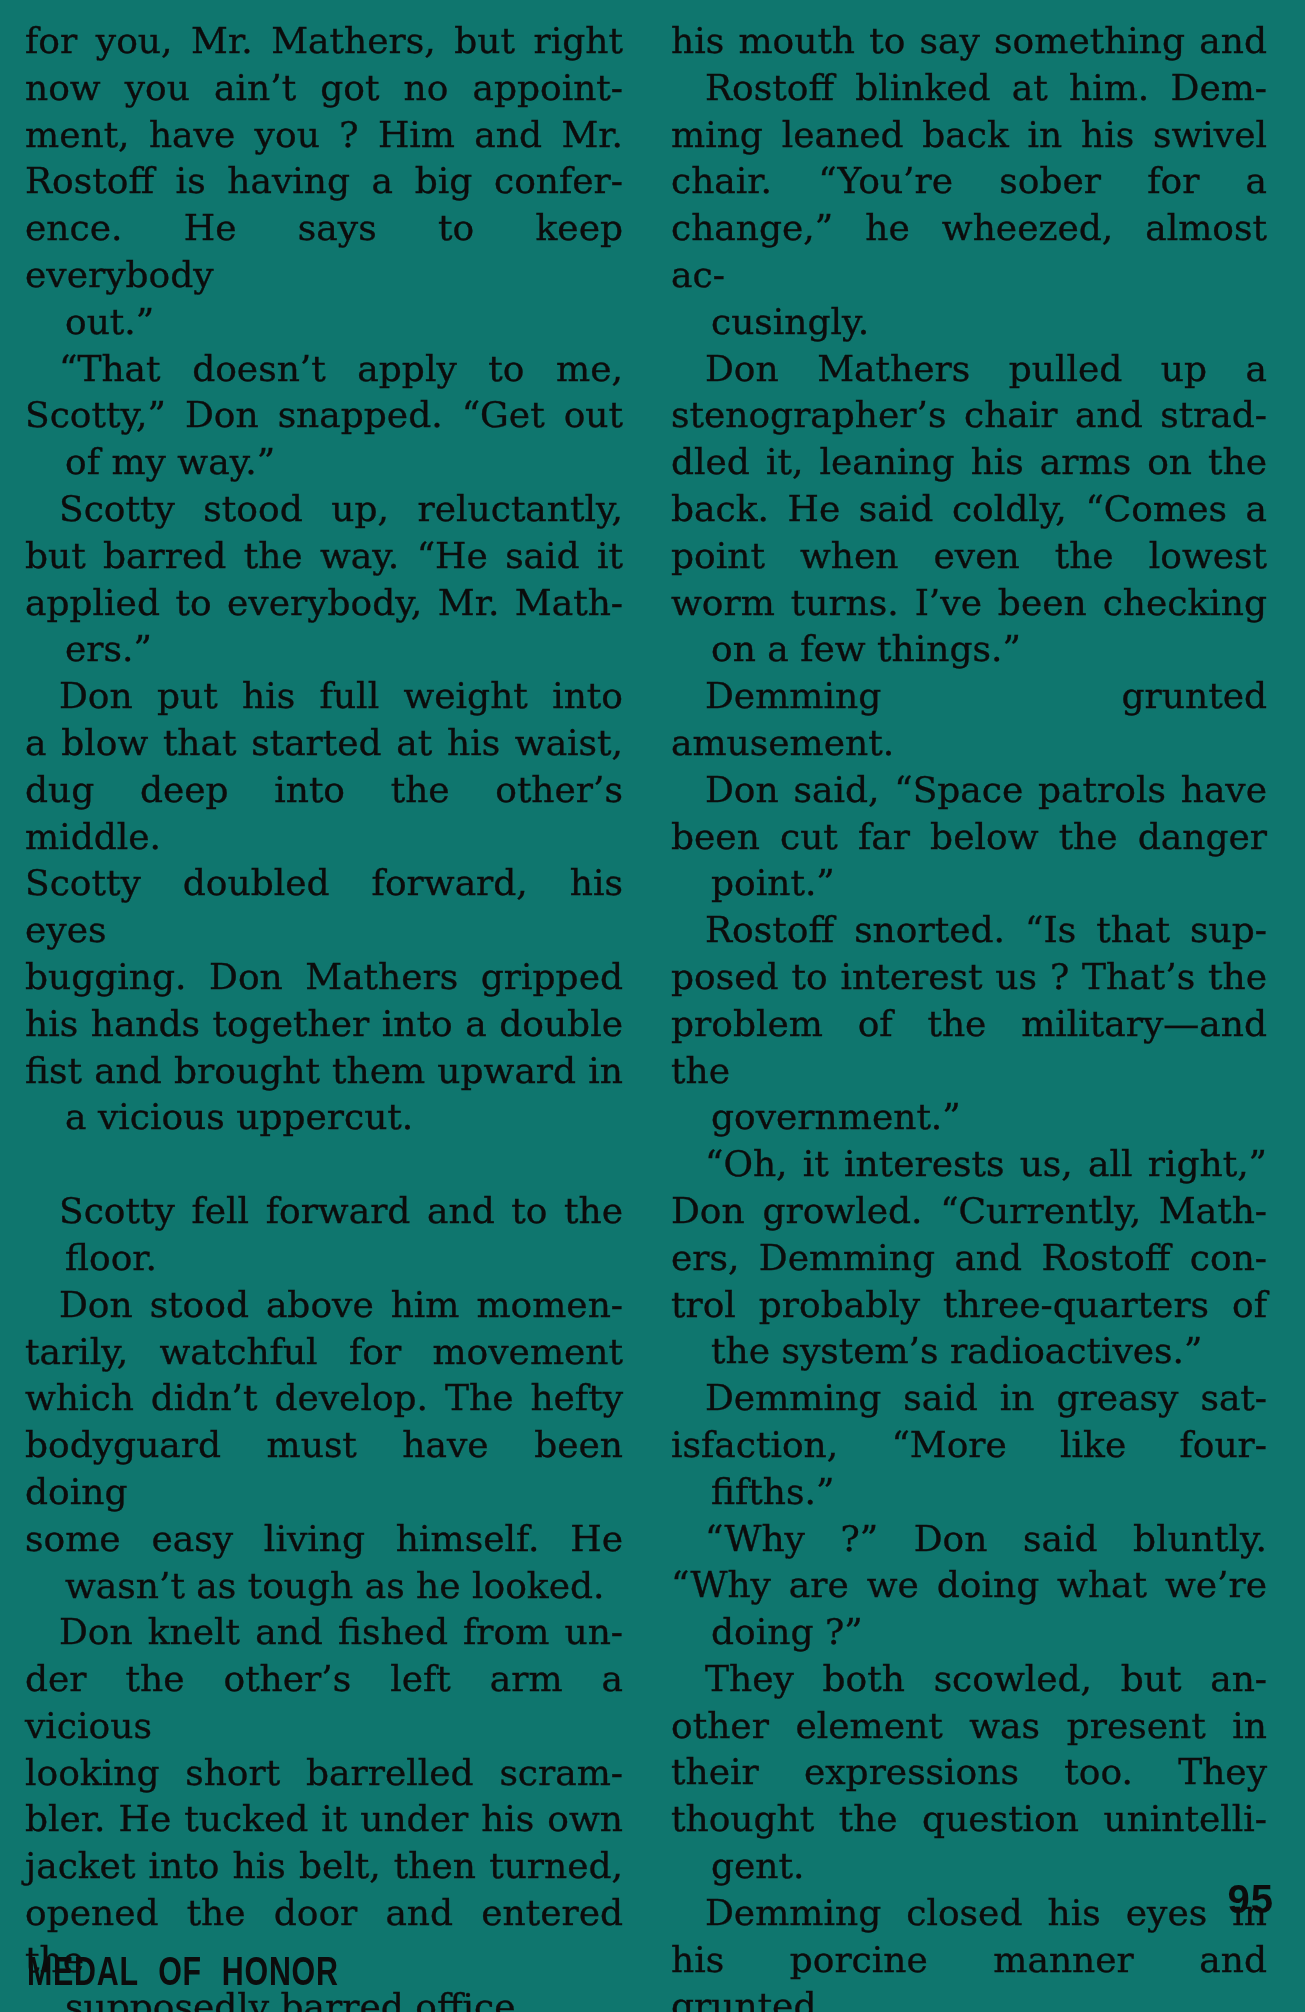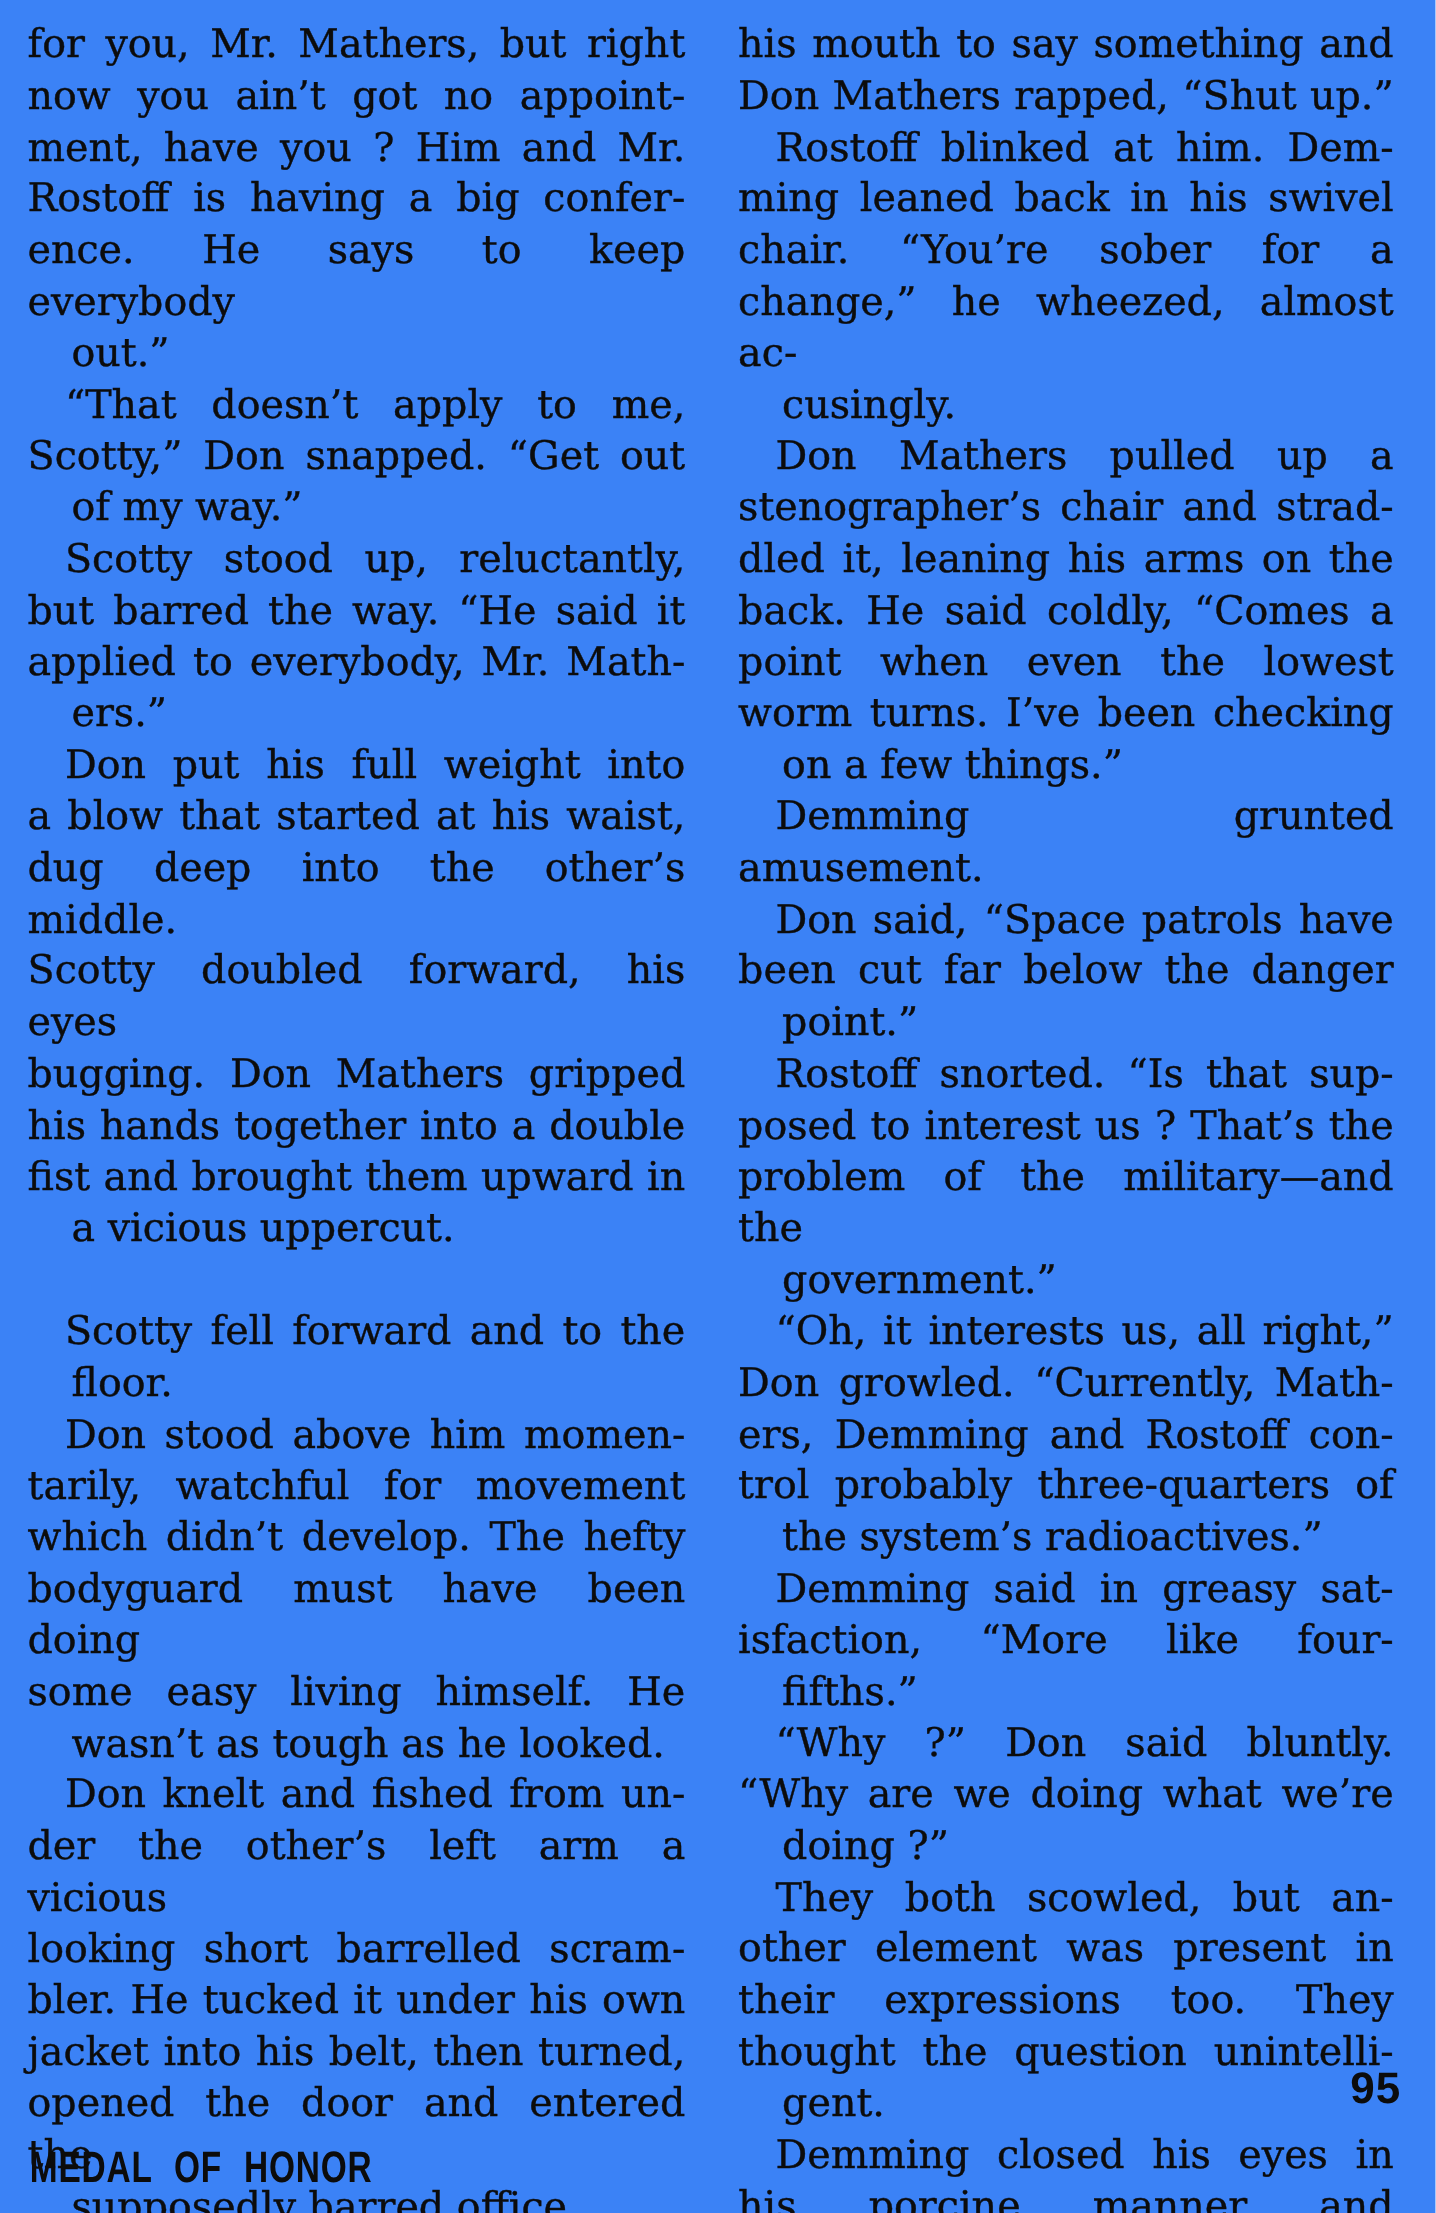--- a/index.html
+++ b/index.html
@@ -1,20 +1,20 @@
 <!DOCTYPE html>
 <html><head>
 <meta charset="utf-8">
 <style>
   html, body { margin: 0; padding: 0; background: #ffffff; }
   .page {
     position: relative;
     width: 1305px;
     height: 2012px;
-    background: #3b82f6;
+    background: #0f766e;
     color: #0c0c0c;
     overflow: hidden;
   }
   .col {
     position: absolute;
     top: 18px;
     font-family: "DejaVu Serif", "Liberation Serif", serif;
     font-size: 36px;
     line-height: 46.8px;
     -webkit-text-stroke: 0.35px #0c0c0c;
@@ -106,21 +106,20 @@
         <div class="line">looking short barrelled scram-</div>
         <div class="line">bler. He tucked it under his own</div>
         <div class="line">jacket into his belt, then turned,</div>
         <div class="line">opened the door and entered the</div>
         <div class="line end">supposedly barred office.</div>
       </div>
     </div>
   <div class="col right">
       <div class="para">
         <div class="line">his mouth to say something and</div>
-        <div class="line">Don Mathers rapped, “Shut up.”</div>
       </div>
       <div class="para indent">
         <div class="line">Rostoff blinked at him. Dem-</div>
         <div class="line">ming leaned back in his swivel</div>
         <div class="line">chair. “You’re sober for a</div>
         <div class="line">change,” he wheezed, almost ac-</div>
         <div class="line end">cusingly.</div>
       </div>
       <div class="para indent">
         <div class="line">Don Mathers pulled up a</div>

